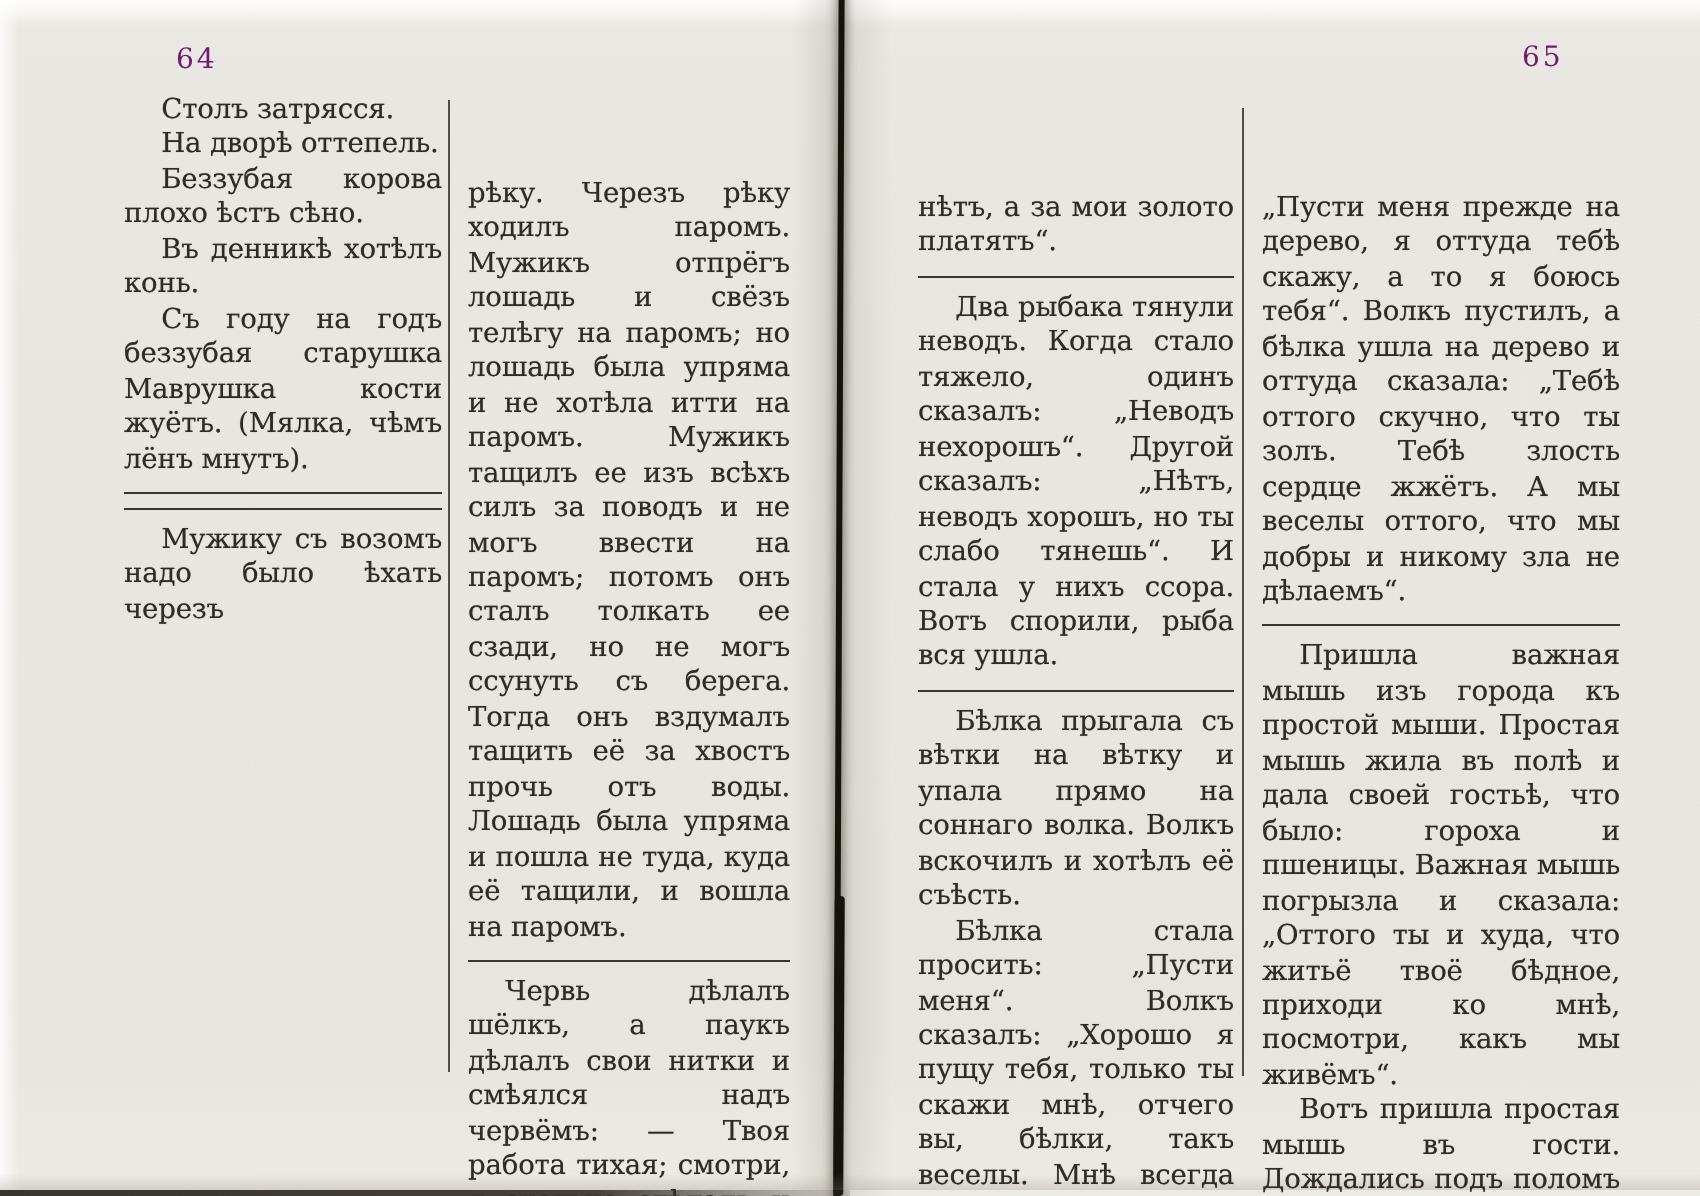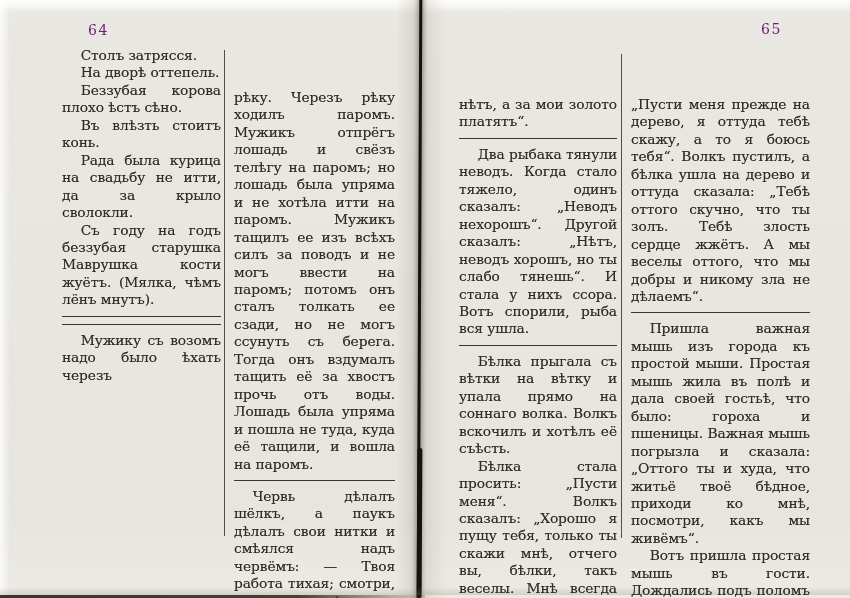--- a/index.html
+++ b/index.html
@@ -76,22 +76,21 @@
 <div class="bottom-edge"></div>
 <div class="bottom-shadow"></div>
 
 <div class="pagenum" id="pn64">64</div>
 <div class="pagenum" id="pn65">65</div>
 
 <div class="col" id="p64c1">
   <p>Столъ затрясся.</p>
   <p>На дворѣ оттепель.</p>
   <p>Беззубая корова плохо ѣстъ сѣно.</p>
-  <p>Въ влѣзть стоитъ конь.</p>
-  <p>Рада была курица на свадьбу не итти, да за крыло сволокли.</p>
+  <p>Въ денникѣ хотѣлъ конь.</p>
   <p>Съ году на годъ беззубая старушка Маврушка кости жуётъ. (Мялка, чѣмъ лёнъ мнутъ).</p>
   <div class="sep"></div>
   <div class="sep"></div>
   <p>Мужику съ возомъ надо было ѣхать черезъ</p>
 </div>
 
 <div class="col-rule" id="rule64"></div>
 
 <div class="col" id="p64c2">
   <p class="cont">рѣку. Черезъ рѣку ходилъ паромъ. Мужикъ отпрёгъ лошадь и свёзъ телѣгу на паромъ; но лошадь была упряма и не хотѣла итти на паромъ. Мужикъ тащилъ ее изъ всѣхъ силъ за поводъ и не могъ ввести на паромъ; потомъ онъ сталъ толкать ее сзади, но не могъ ссунуть съ берега. Тогда онъ вздумалъ тащить её за хвостъ прочь отъ воды. Лошадь была упряма и пошла не туда, куда её тащили, и вошла на паромъ.</p>

